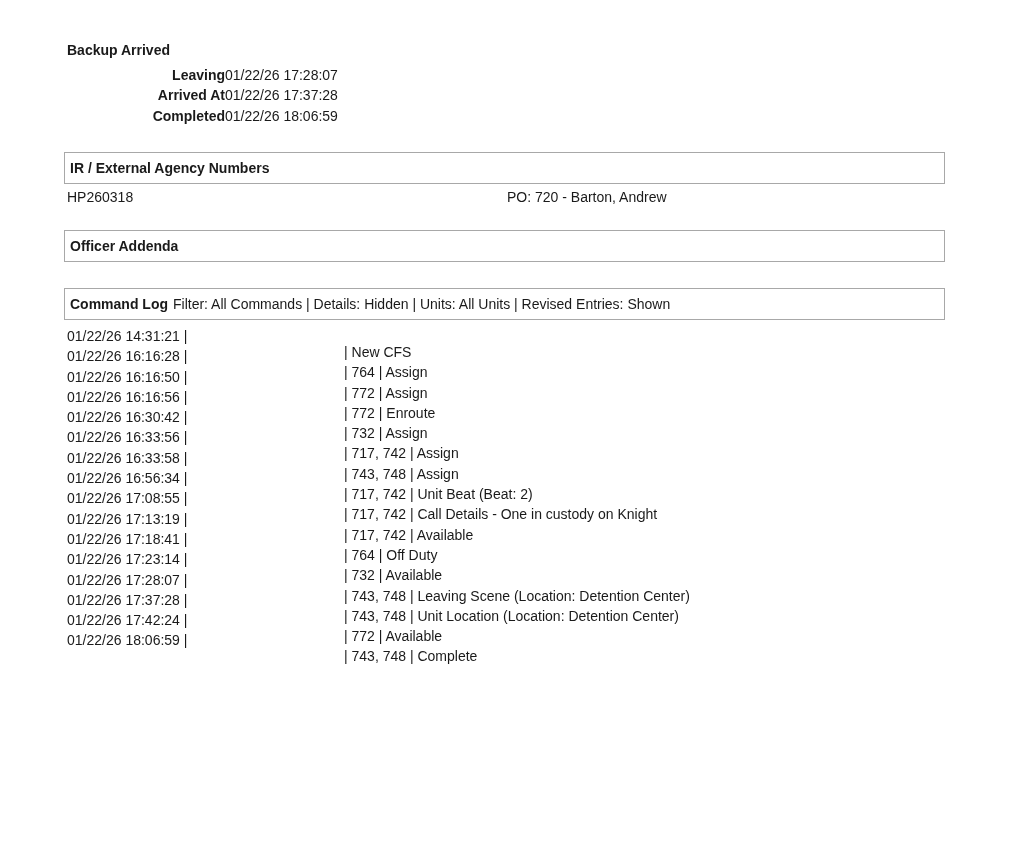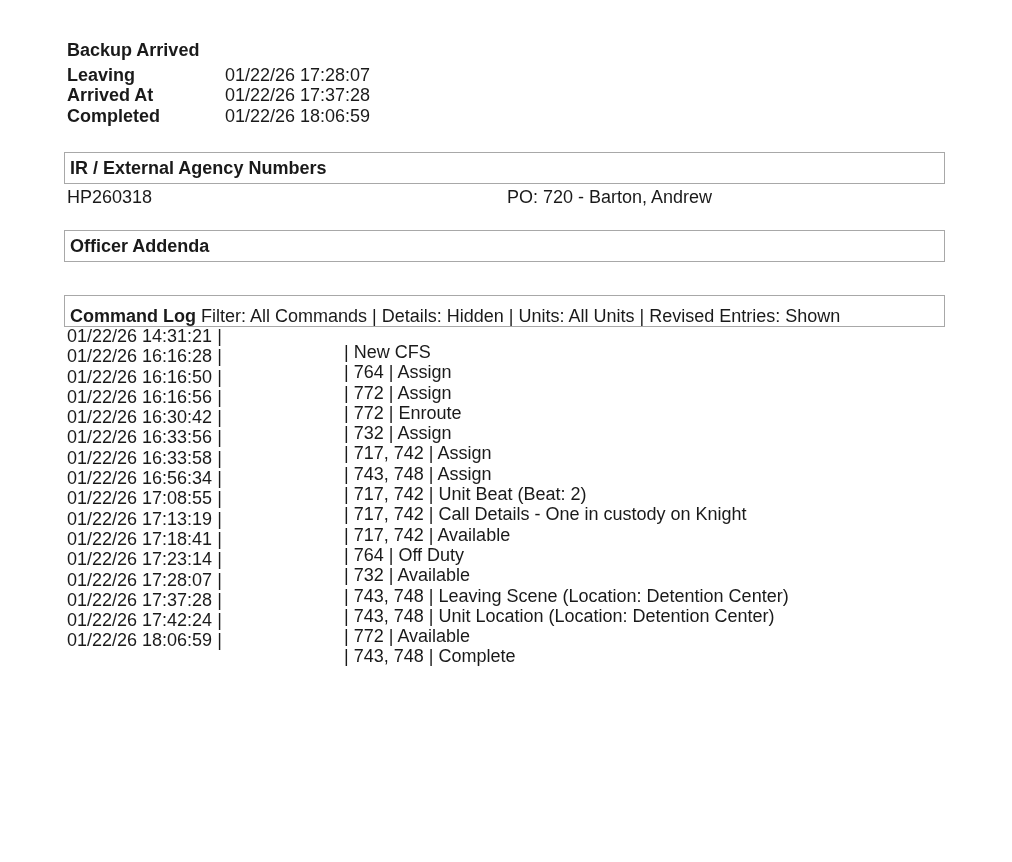--- a/index.html
+++ b/index.html
@@ -2,47 +2,47 @@
 <html><head>
 <meta charset="utf-8">
 <style>
   * { margin:0; padding:0; box-sizing:border-box; }
   html,body { background:#ffffff; }
   .page {
     position:relative;
     width:1012px; height:862px;
     background:#ffffff;
     font-family:"Liberation Sans", sans-serif;
-    font-size:18px;
+    font-size:14px;
     line-height:20.3px;
     color:#1a1a1a;
     overflow:hidden;
   }
 
   
   .backup-title {
     position:absolute; left:67px; top:40px;
     font-weight:bold;
   }
   .kv-rows { position:absolute; left:67px; top:65px; }
   .kv-row { display:flex; height:20.3px; }
-  .kv-label { width:158px; font-weight:bold; }
+  .kv-label { width:158px; font-weight:bold;text-align:right; }
   .kv-value { white-space:pre; }
 
   
   .section-box {
     position:absolute; left:64px; width:881px; height:32px;
     border:1.5px solid #a8a8a8;
     display:flex; align-items:center;
     padding-left:5px;
     background:#ffffff;
   }
   .box-ir { top:152px; }
   .box-addenda { top:230px; }
-  .box-cmdlog { top:295px;align-items:flex-end; }
+  .box-cmdlog { top:288px; }
   .section-box .title { font-weight:bold; white-space:pre; }
   .section-box .filters { margin-left:5px; white-space:pre; }
 
   
   .ir-row { position:absolute; left:67px; top:187px; width:878px; height:20.3px;text-align:center; }
   .ir-number { position:absolute; left:0; top:0; }
   .ir-po { position:absolute; left:440px; top:0; }
 
   
   .log-rows { position:absolute; left:67px; top:326px; width:900px; }

